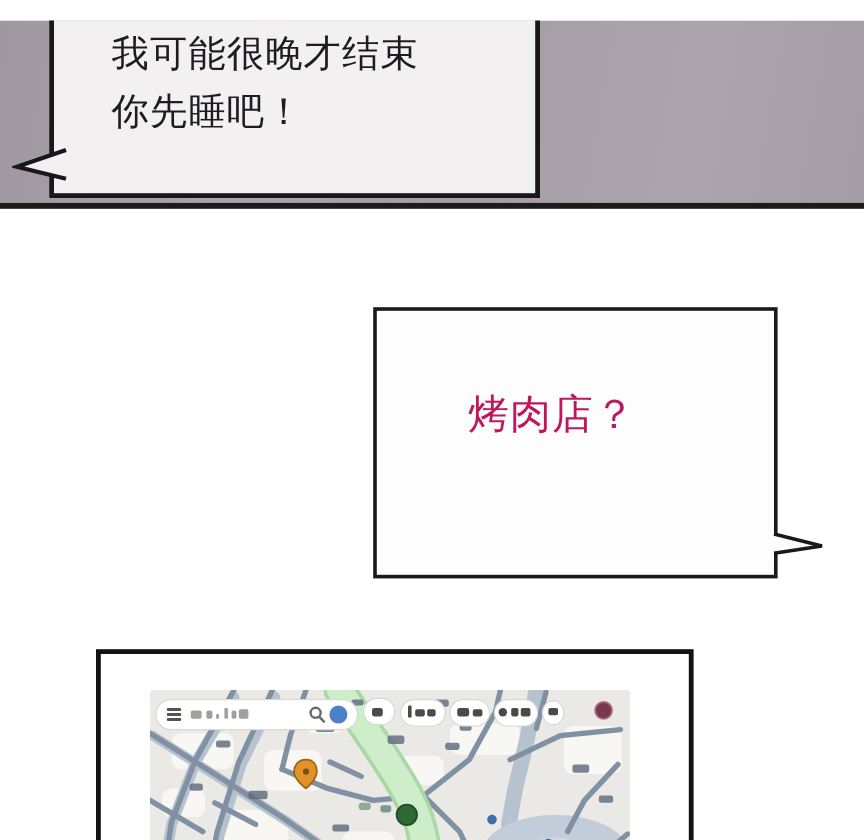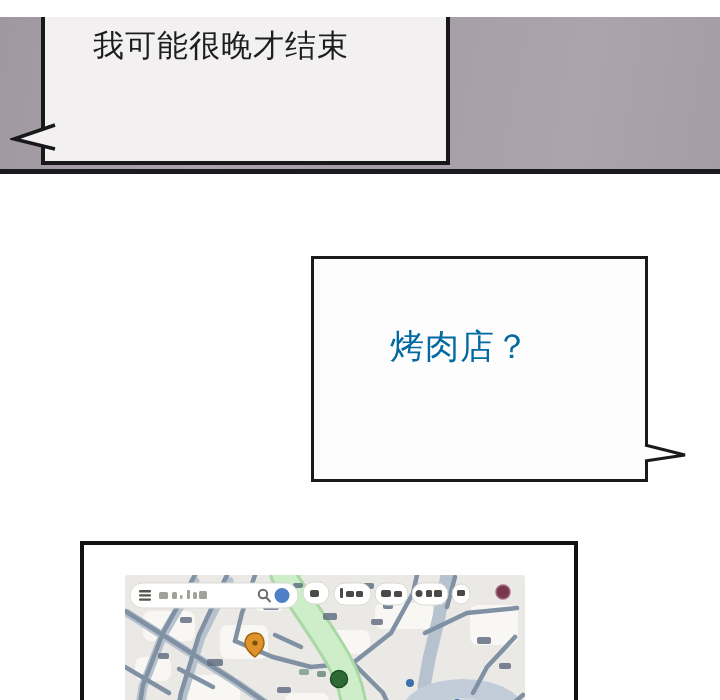--- a/index.html
+++ b/index.html
@@ -26,21 +26,21 @@
   }
   .tail-left { position:absolute; left:10px; top:104px; width:46px; height:34px; }
 
   
   .bubble-mid {
     position:absolute; left:311px; top:239px; width:337px; height:226px;
     background:#fdfdfd; border:3px solid #1a1a1c;
   }
   .bubble-mid .text {
     position:absolute; left:76px; top:64px;
-    font-size:34px; line-height:47px; color:#0369a1; letter-spacing:1px;
+    font-size:34px; line-height:47px; color:#be185d; letter-spacing:1px;
     white-space:nowrap;
   }
   .tail-right { position:absolute; left:644px; top:425px; width:46px; height:26px; }
 
   
   .photo-frame {
     position:absolute; left:80px; top:524px; width:498px; height:186px;
     background:#ffffff; border:4px solid #121214;
   }
   .map-wrap {
@@ -50,20 +50,21 @@
   .map-wrap svg { display:block; }
 </style>
 </head>
 <body>
 
 <div class="page">
 
   <div class="top-panel">
     <div class="bubble-top">
       <div>我可能很晚才结束</div>
+      <div>你先睡吧！</div>
     </div>
     <svg class="tail-left" viewBox="0 0 46 34">
       <path d="M45,4 L4,18 L45,28" fill="#f2f0f1" stroke="#18181a" stroke-width="3.5" stroke-linejoin="miter"></path>
     </svg>
   </div>
 
   <div class="bubble-mid">
     <div class="text">
       <div>烤肉店？</div>
     </div>

